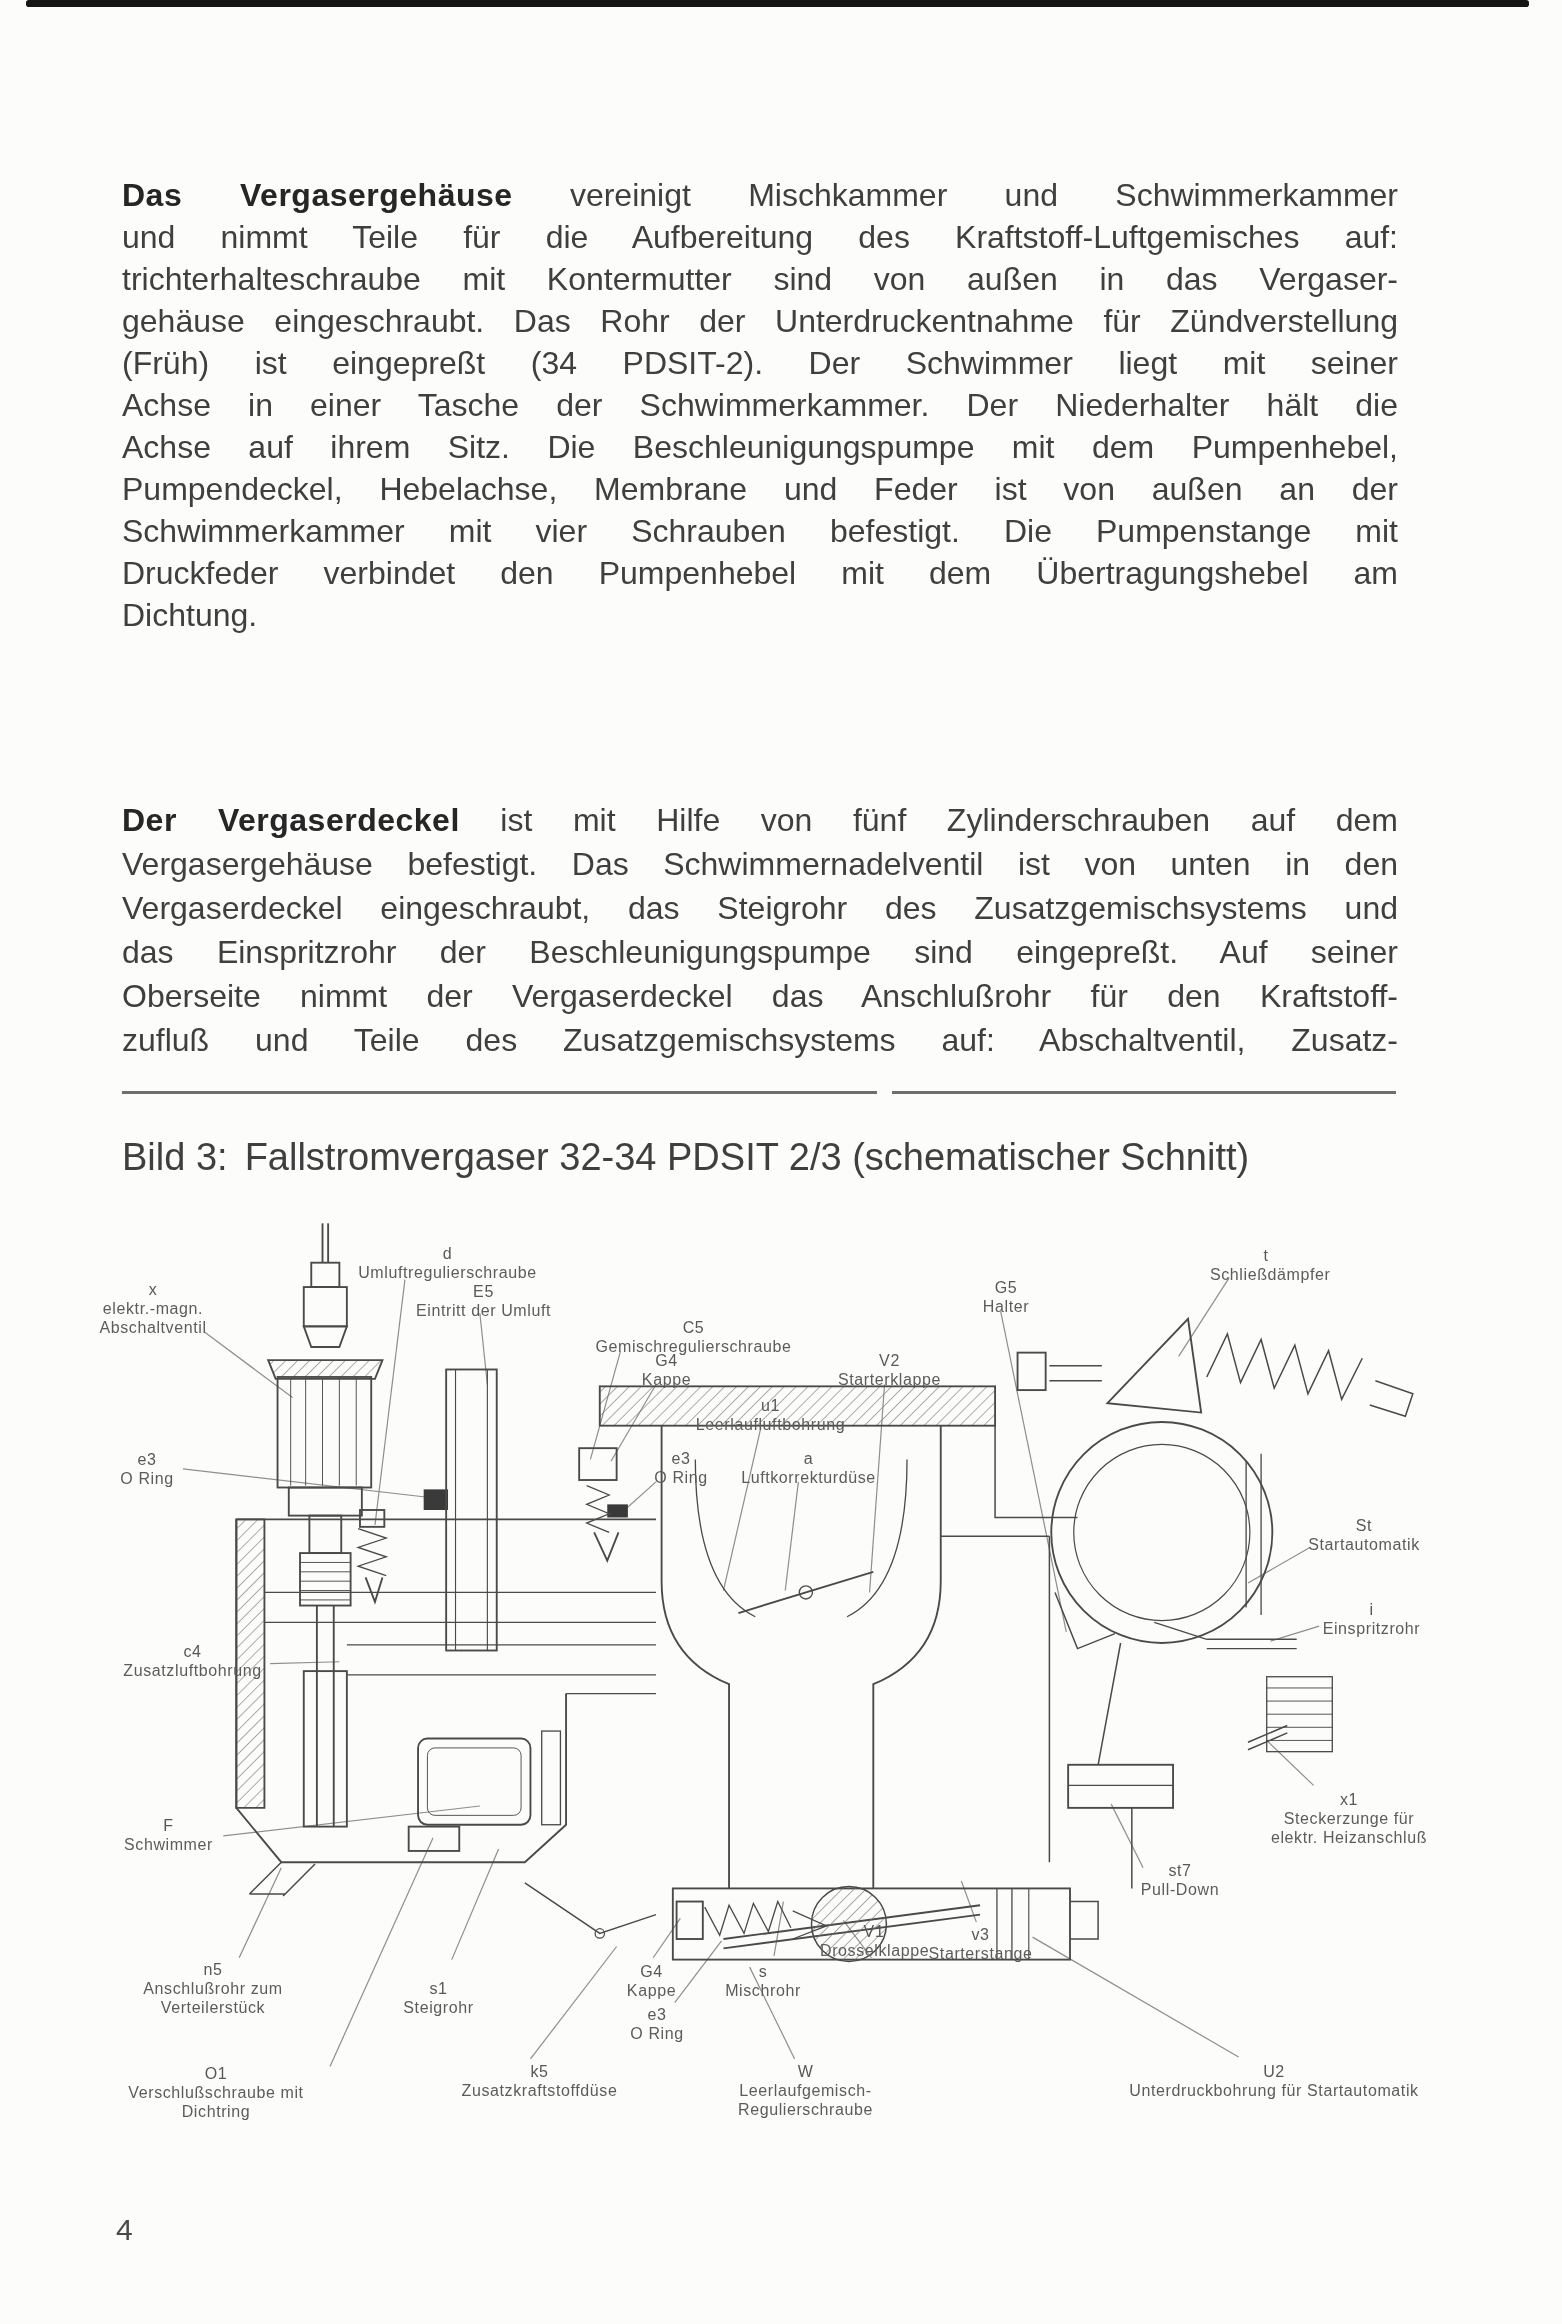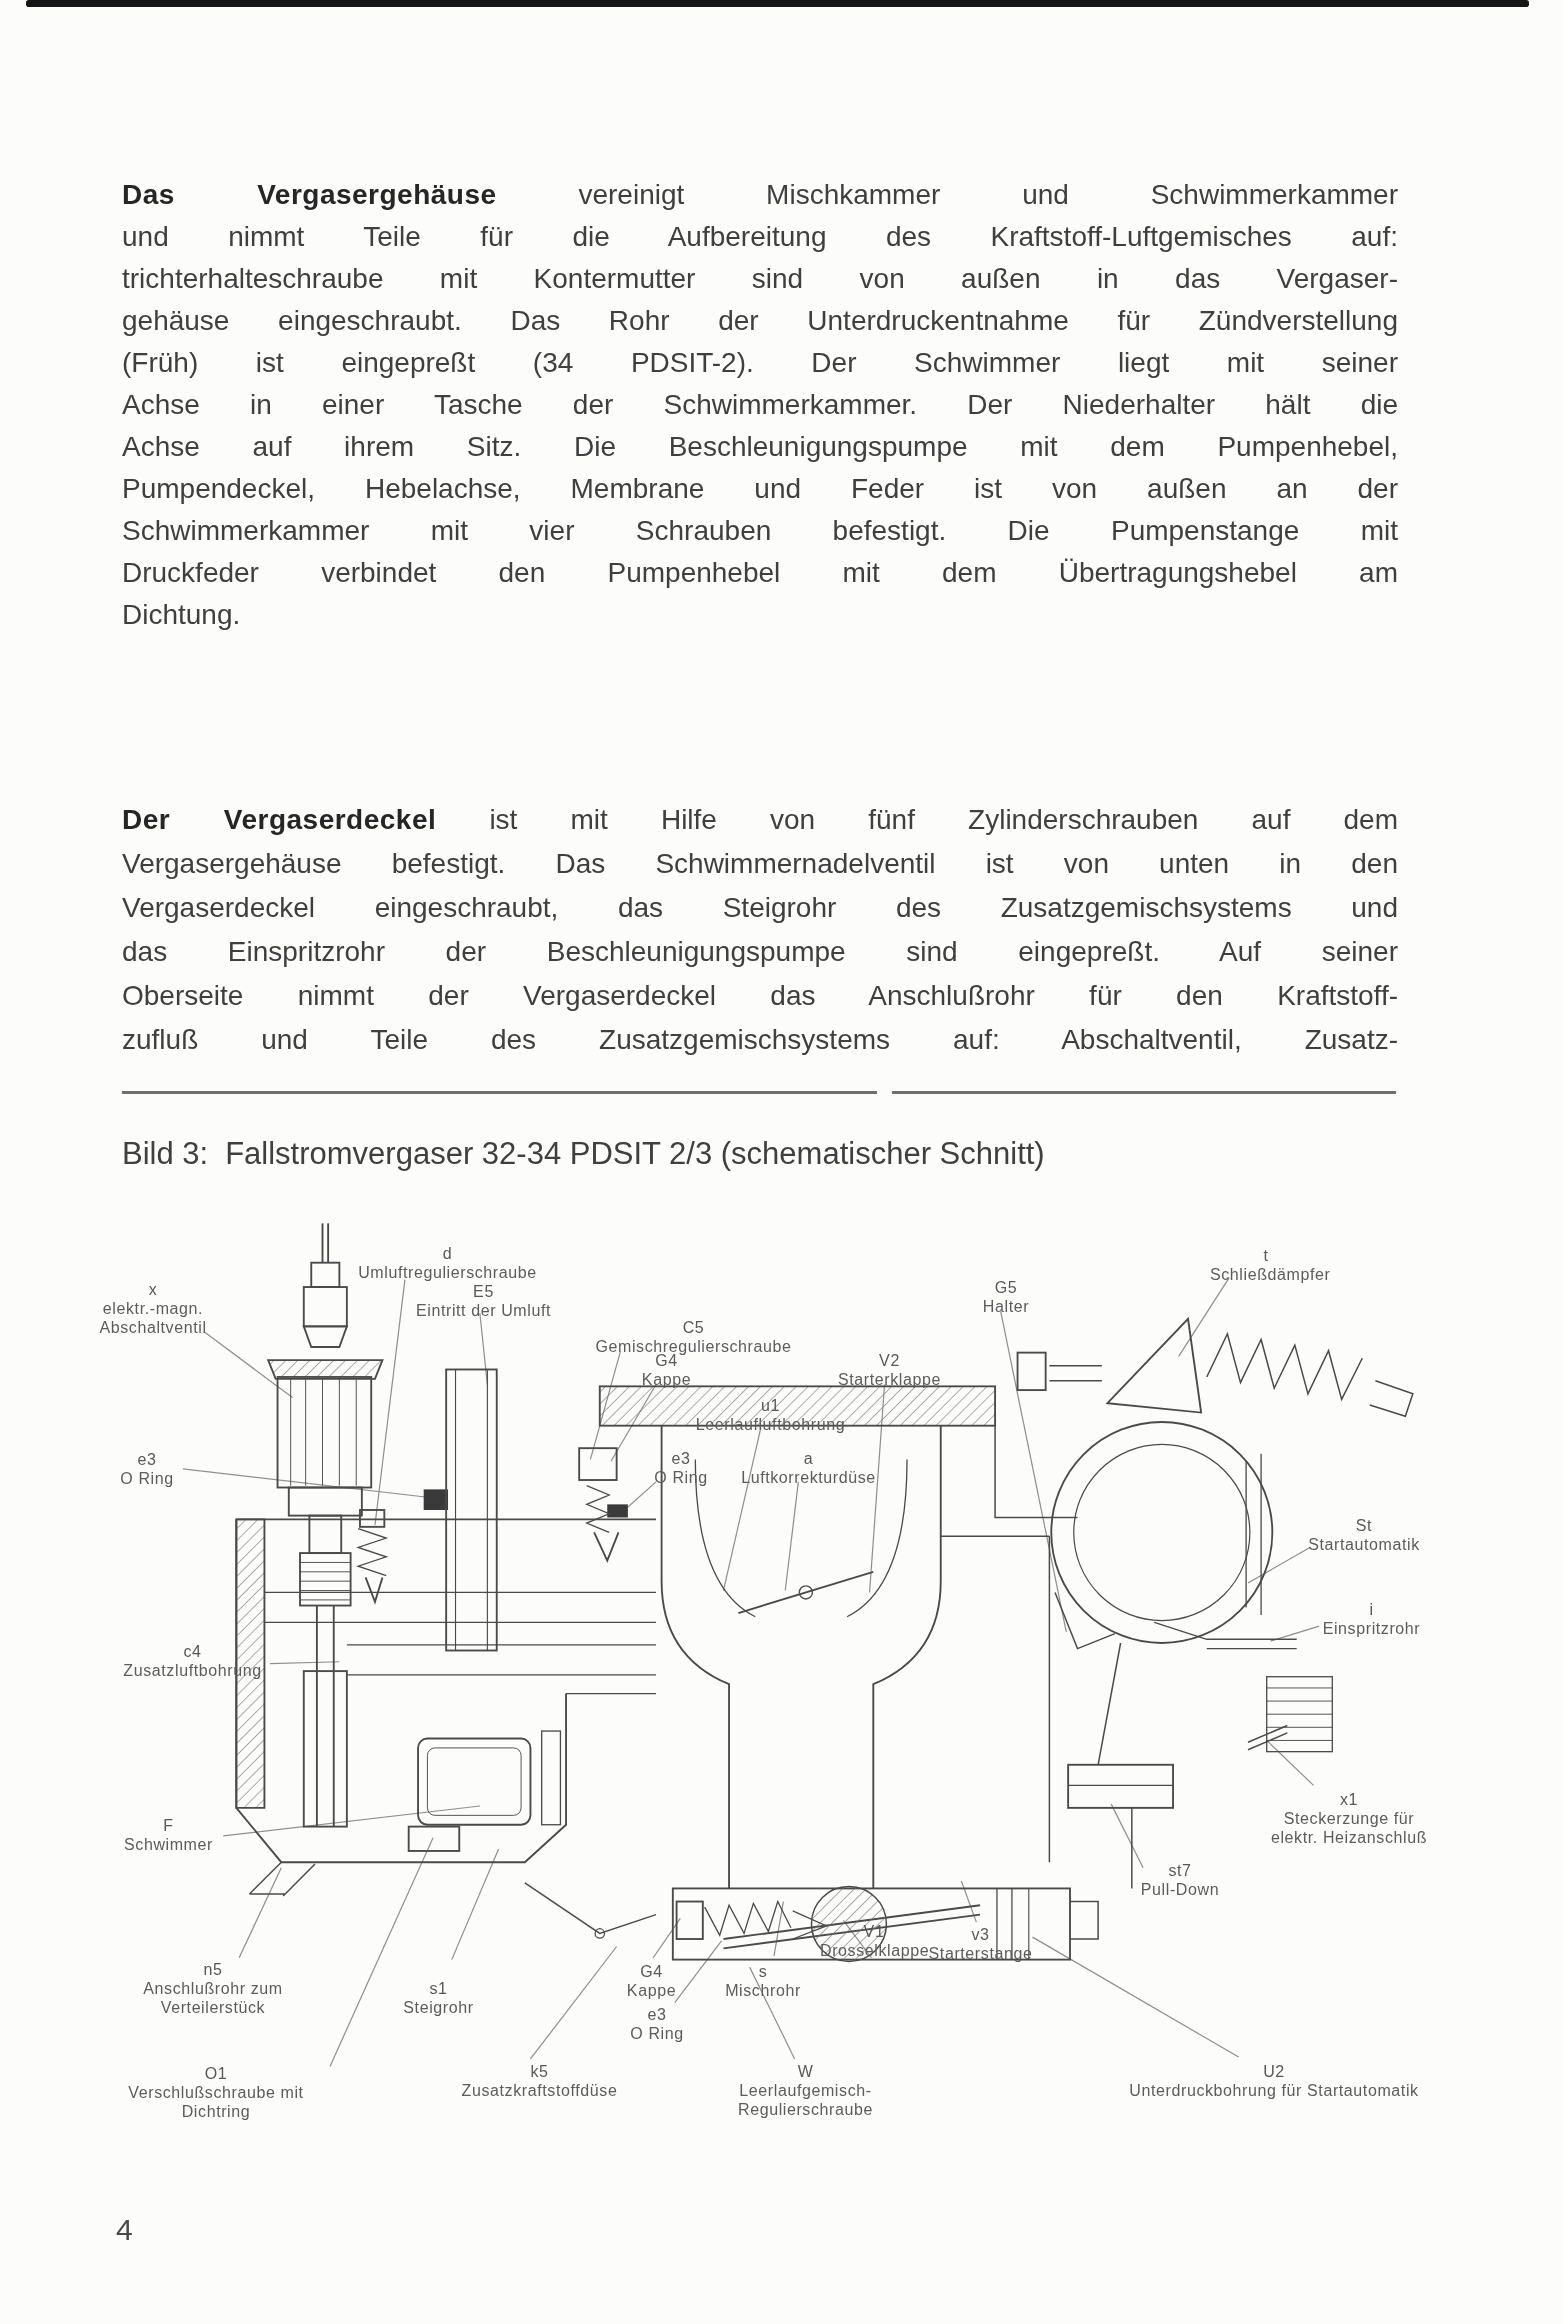--- a/index.html
+++ b/index.html
@@ -8,33 +8,33 @@
     width:1563px;height:2324px;
     background:#fcfcfb;
     font-family:"Liberation Sans", sans-serif;
     color:#3b3b3b;
     overflow:hidden;
   }
   .scan-bar{position:absolute;left:26px;top:0;width:1503px;height:6.6px;background:#161616;border-radius:2.8px;}
   
   .textblock{position:absolute;left:122px;width:1276px;}
   .tline{
-    font-size:28px;line-height:42px;
+    font-size:32px;line-height:42px;
     text-align:justify;text-align-last:justify;
     white-space:normal;color:#3f3f3f;
   }
   .p2 .tline{line-height:44px;}
   .tline.last{text-align-last:left;}
   .lead{font-weight:700;color:#262626;letter-spacing:0.5px;}
   
   .rule{position:absolute;top:1091px;height:2.8px;background:#6e6e6e;}
   .rule.left{left:122px;width:755px;}
   .rule.right{left:892px;width:504px;}
   
-  .caption{position:absolute;left:122px;top:1136px;font-size:31px;color:#3f3f3f;}
+  .caption{position:absolute;left:122px;top:1136px;font-size:38px;color:#3f3f3f;}
   .caption .cl{margin-right:17px;}
   
   .dlabel{
     position:absolute;
     font-size:16px;line-height:19px;letter-spacing:0.6px;
     color:#5c5c5c;text-align:center;
   }
   .dkey{color:#585858;}
   svg.diagram{position:absolute;left:0;top:0;pointer-events:none;}
   .pagenum{position:absolute;left:116px;top:2213px;font-size:30px;color:#4a4a4a;}

